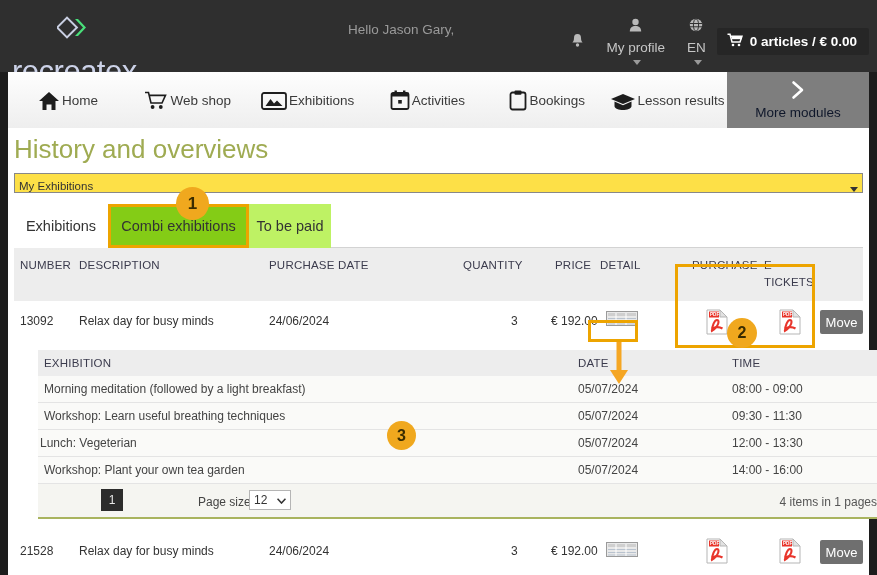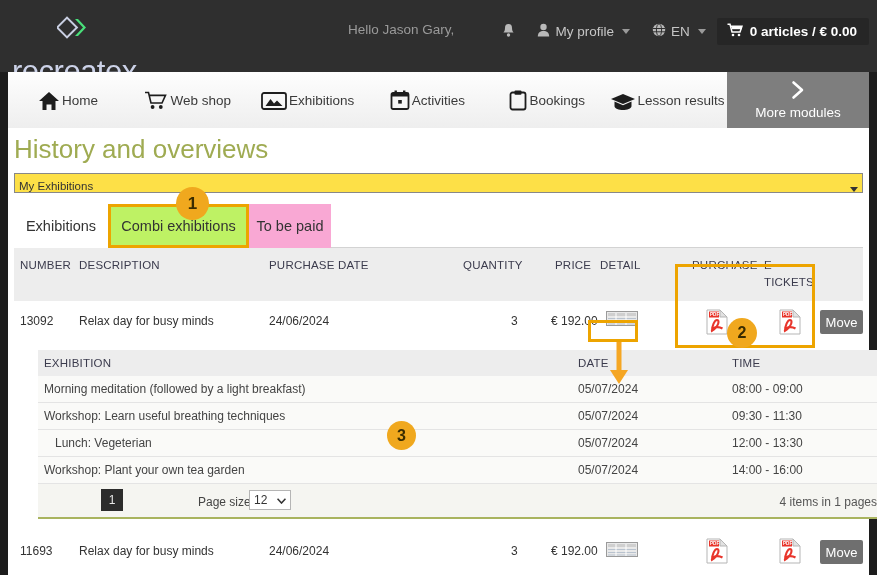--- a/index.html
+++ b/index.html
@@ -11,50 +11,50 @@
   }
   .page{position:relative;width:877px;height:575px;background:#1c1c1c;overflow:hidden;}
 
   
   .topbar{position:absolute;left:0;top:0;width:877px;height:72px;background:#2f2f2f;}
   .logo{position:absolute;left:12px;top:15px;display:flex;align-items:center;gap:9px;flex-direction:column;}
   .logo-mark{width:34px;height:30px;position:relative;}
   .logo-text{font-size:31px;letter-spacing:-.5px;color:#ccd2e8;font-weight:400;}
   .hello{position:absolute;left:348px;top:22px;font-size:13.5px;color:#9a9a9a;}
   .hdr-right{position:absolute;right:8px;top:18px;display:flex;align-items:center;gap:0px;}
-  .hdr-item{display:flex;align-items:center;gap:5px;color:#c6c6c6;font-size:13.5px;padding:0 11px;}
+  .hdr-item{display:flex;align-items:center;gap:5px;color:#c6c6c6;font-size:13.5px;padding:0 11px;flex-direction:column;}
   .caret{width:0;height:0;border-left:4.5px solid transparent;border-right:4.5px solid transparent;border-top:5px solid #9a9a9a;margin-left:3px;}
   .cart{display:flex;align-items:center;gap:7px;background:#262626;padding:5px 12px 5px 10px;border-radius:2px;color:#fff;font-size:13.5px;font-weight:bold;}
 
   
   .nav{position:absolute;left:8px;top:72px;width:861px;height:56px;
        background:linear-gradient(#fefefe,#eeeeee);display:flex;}
   .nav-item{flex:1;display:flex;flex-direction:row;align-items:center;justify-content:center;
             gap:2px;color:#3a3a3a;font-size:13.5px;}
   .nav-item .ico{height:22px;display:flex;align-items:flex-end;}
-  .nav-more{width:142px;background:#7e7e7e;color:#ffffff;display:flex;flex-direction:column;
+  .nav-more{width:142px;background:#7e7e7e;color:#0f172a;display:flex;flex-direction:column;
             align-items:center;justify-content:center;gap:2px;font-size:13.5px;}
 
   
   .content{position:absolute;left:8px;top:128px;width:861px;height:447px;background:#fff;}
   .ptitle{position:absolute;left:6px;top:6px;font-size:26px;color:#9fab52;font-weight:400;}
   .selectbox{position:absolute;left:6px;top:45px;width:849px;height:20px;border:1px solid #888;
              background:#fde047;font-size:11.5px;color:#333;display:flex;align-items:flex-end;
              padding:0 4px;box-sizing:border-box;}
   .selectbox .sv{flex:1;}
   .sel-arrow{width:0;height:0;border-left:4px solid transparent;border-right:4px solid transparent;
              border-top:5px solid #333;}
 
   
   .tabs{position:absolute;left:6px;top:76px;width:849px;height:44px;}
   .tab{position:absolute;bottom:0;height:44px;display:flex;align-items:center;
        justify-content:center;font-size:14.5px;color:#333;box-sizing:border-box;}
   .tab-ex{left:0;width:94px;}
-  .tab-combi{left:94px;width:141px;background:#bef264;border:3px solid #eda400;}
-  .tab-paid{left:235px;width:82px;background:#f9a8d4;}
+  .tab-combi{left:94px;width:141px;background:#84cc16;border:3px solid #eda400;}
+  .tab-paid{left:235px;width:82px;background:#bef264;}
   .tabs-underline{position:absolute;left:317px;bottom:0;width:532px;border-bottom:1px solid #d3d3d3;}
 
   
   .thead{position:absolute;left:6px;top:120px;width:849px;height:53px;background:#ededed;}
   .th{position:absolute;font-size:11.5px;color:#3b3b4d;letter-spacing:.2px;top:11px;}
   .row{position:absolute;left:6px;width:849px;font-size:12px;color:#333;}
   .cell{position:absolute;}
 
   .btn-move{display:inline-flex;align-items:center;justify-content:center;
             width:43px;height:24px;background:#6f6f6f;color:#fff;font-size:13px;border-radius:2px;}
@@ -315,21 +315,21 @@
         <div class="ic" style="left:6px;">Morning meditation (followed by a light breakfast)</div>
         <div class="ic" style="left:540px;">05/07/2024</div>
         <div class="ic" style="left:694px;">08:00 - 09:00</div>
       </div>
       <div class="inner-row">
         <div class="ic" style="left:6px;">Workshop: Learn useful breathing techniques</div>
         <div class="ic" style="left:540px;">05/07/2024</div>
         <div class="ic" style="left:694px;">09:30 - 11:30</div>
       </div>
       <div class="inner-row">
-        <div class="ic" style="left:17px;">Lunch: Vegeterian</div>
+        <div class="ic" style="left:2px;">Lunch: Vegeterian</div>
         <div class="ic" style="left:540px;">05/07/2024</div>
         <div class="ic" style="left:694px;">12:00 - 13:30</div>
       </div>
       <div class="inner-row">
         <div class="ic" style="left:6px;">Workshop: Plant your own tea garden</div>
         <div class="ic" style="left:540px;">05/07/2024</div>
         <div class="ic" style="left:694px;">14:00 - 16:00</div>
       </div>
 
       <div class="inner-foot">
@@ -341,21 +341,21 @@
             <svg width="9" height="6" viewBox="0 0 9 6">
                 <path d="M0.5 0.7 L4.5 5 L8.5 0.7" fill="none" stroke="#333" stroke-width="1.6"></path>
               </svg>
           </span>
         </div>
         <div class="items-count">4 items in 1 pages</div>
       </div>
     </div>
 
     <div class="row" style="top:405px;height:42px;">
-      <div class="cell" style="left:6px;top:11px;">11693</div>
+      <div class="cell" style="left:6px;top:11px;">21528</div>
       <div class="cell" style="left:65px;top:11px;">Relax day for busy minds</div>
       <div class="cell" style="left:255px;top:11px;">24/06/2024</div>
       <div class="cell" style="left:497px;top:11px;">3</div>
       <div class="cell" style="left:537px;top:11px;">€ 192.00</div>
       <div class="cell" style="left:592px;top:9px;">
         <span>
           <svg width="32" height="15" viewBox="0 0 32 15">
             <rect x="0.5" y="0.5" width="31" height="14" fill="#e9e9e9" stroke="#9a9a9a"></rect>
             <rect x="2" y="2" width="28" height="3" fill="#cfcfcf"></rect>
             <path d="M2 7.5 H30 M2 10.5 H30 M2 13 H30" stroke="#b9c3cf" stroke-width="1"></path>

